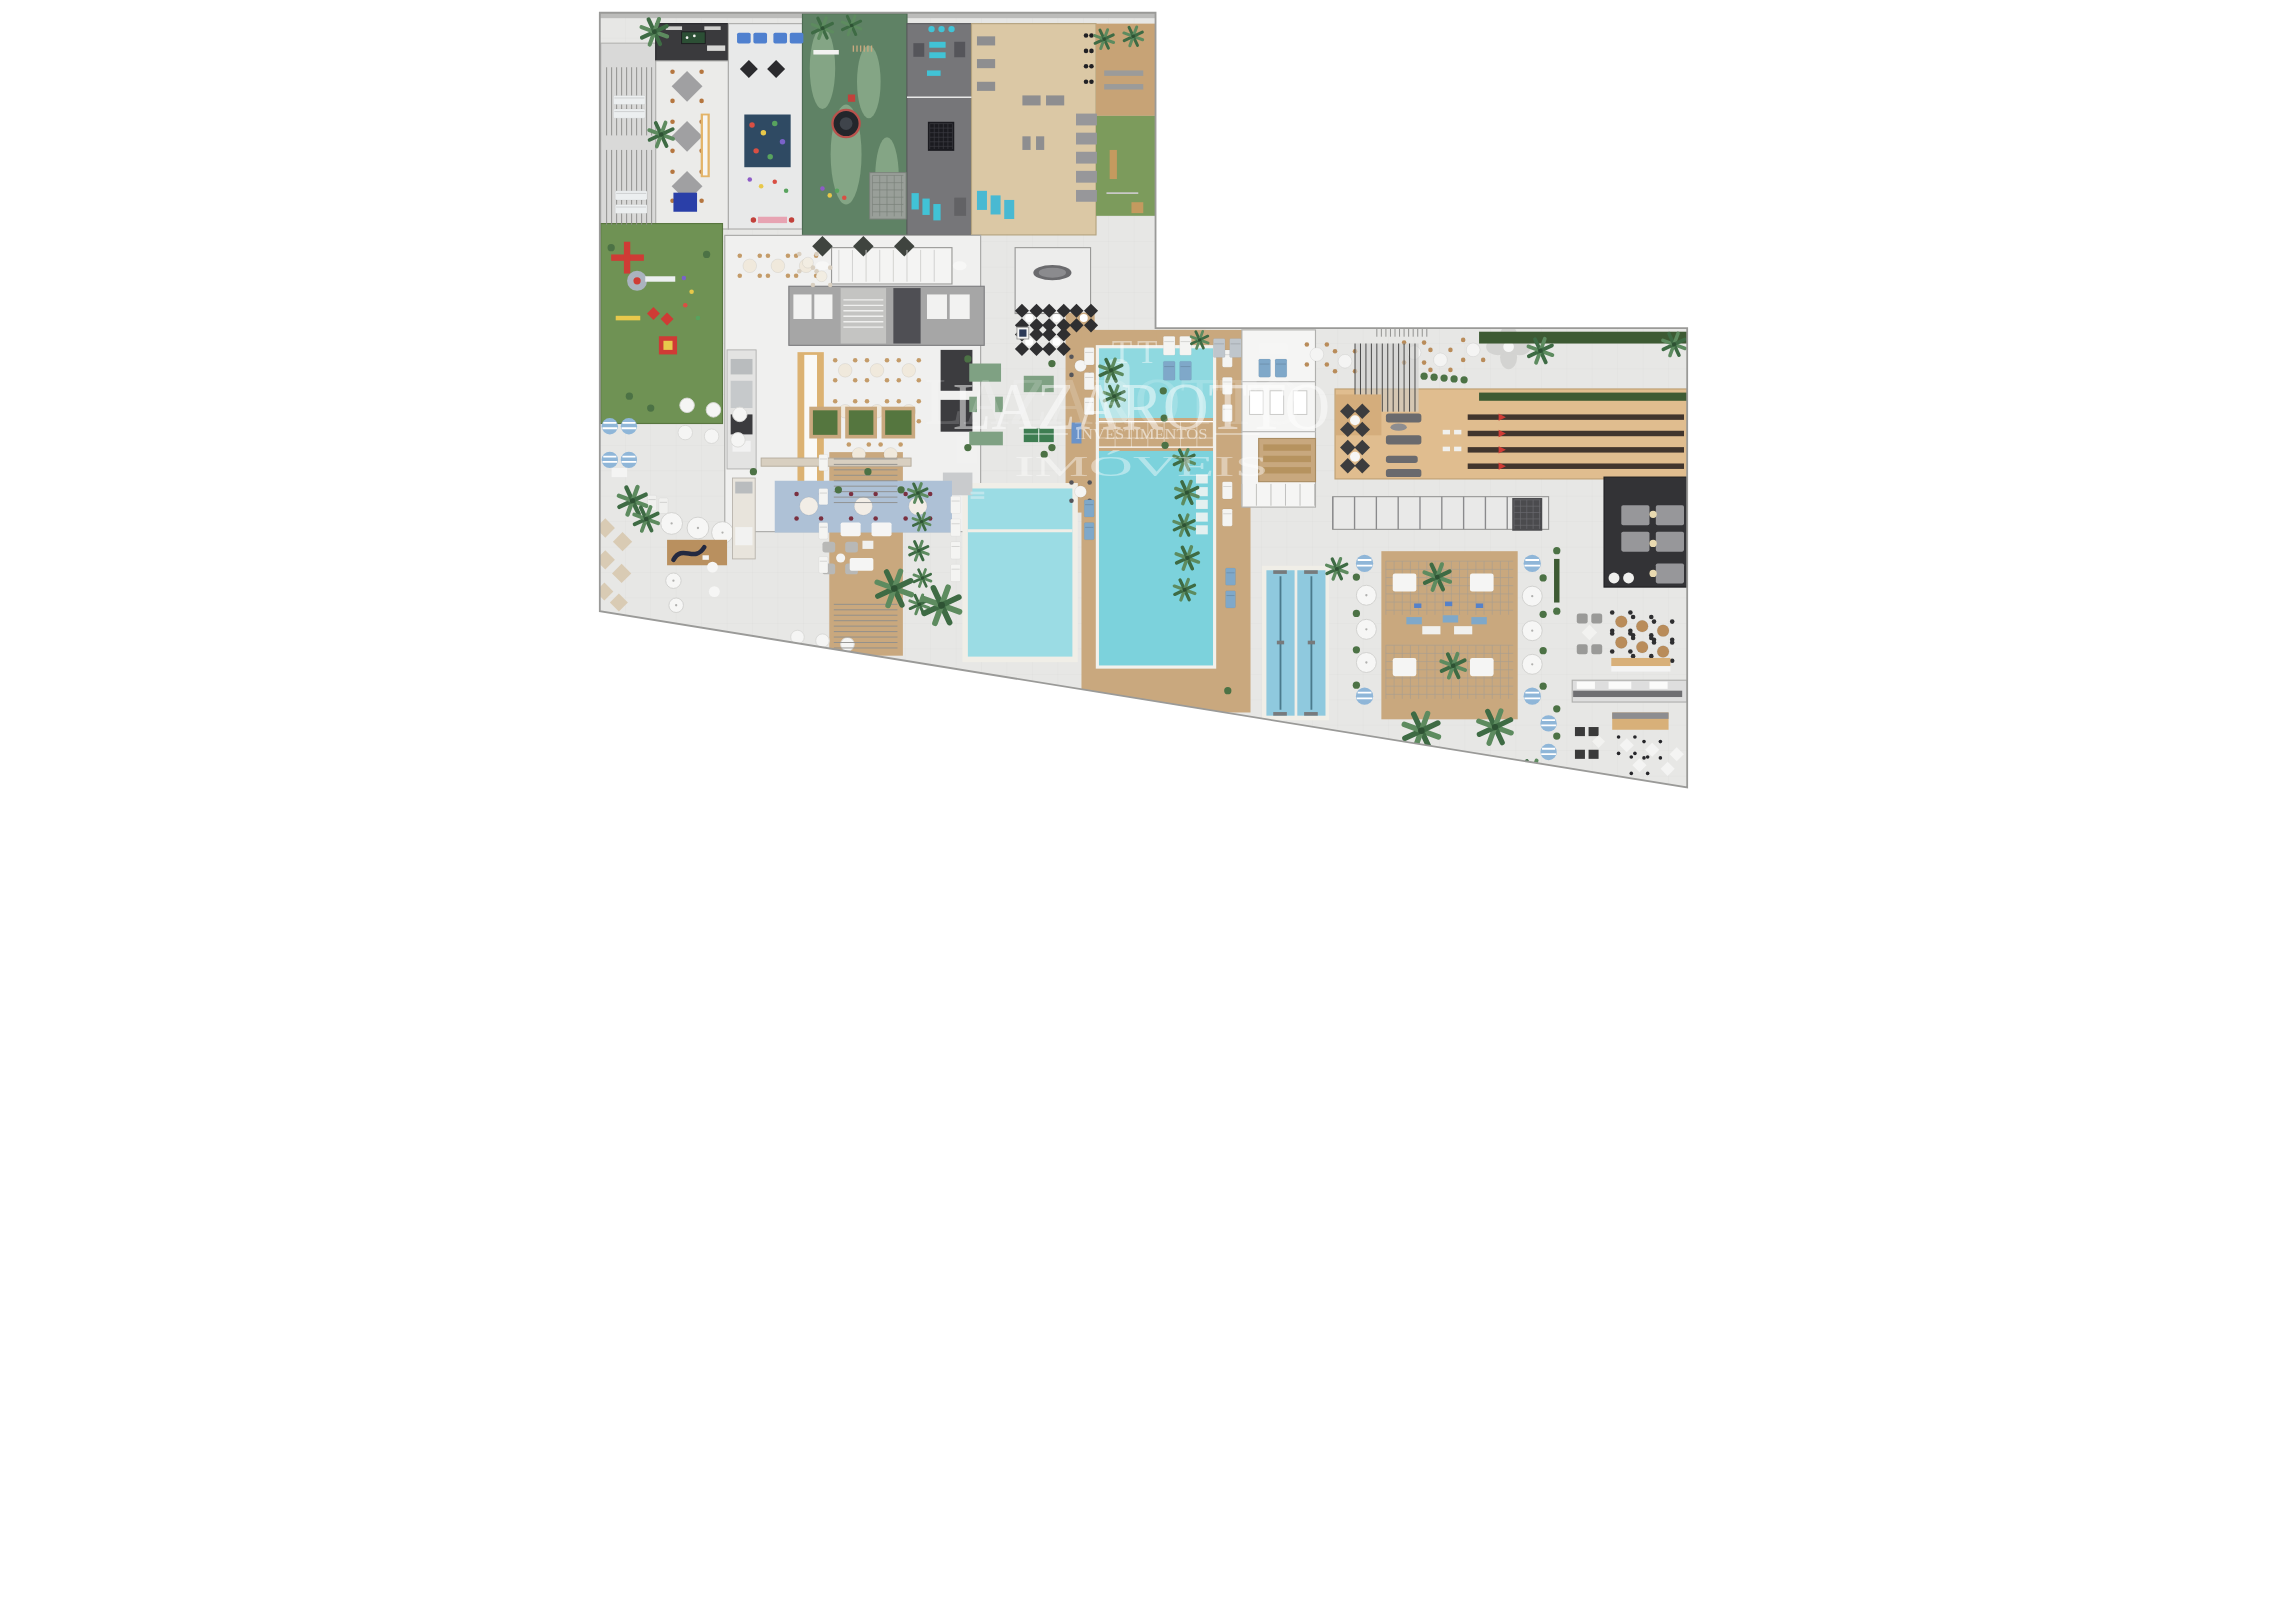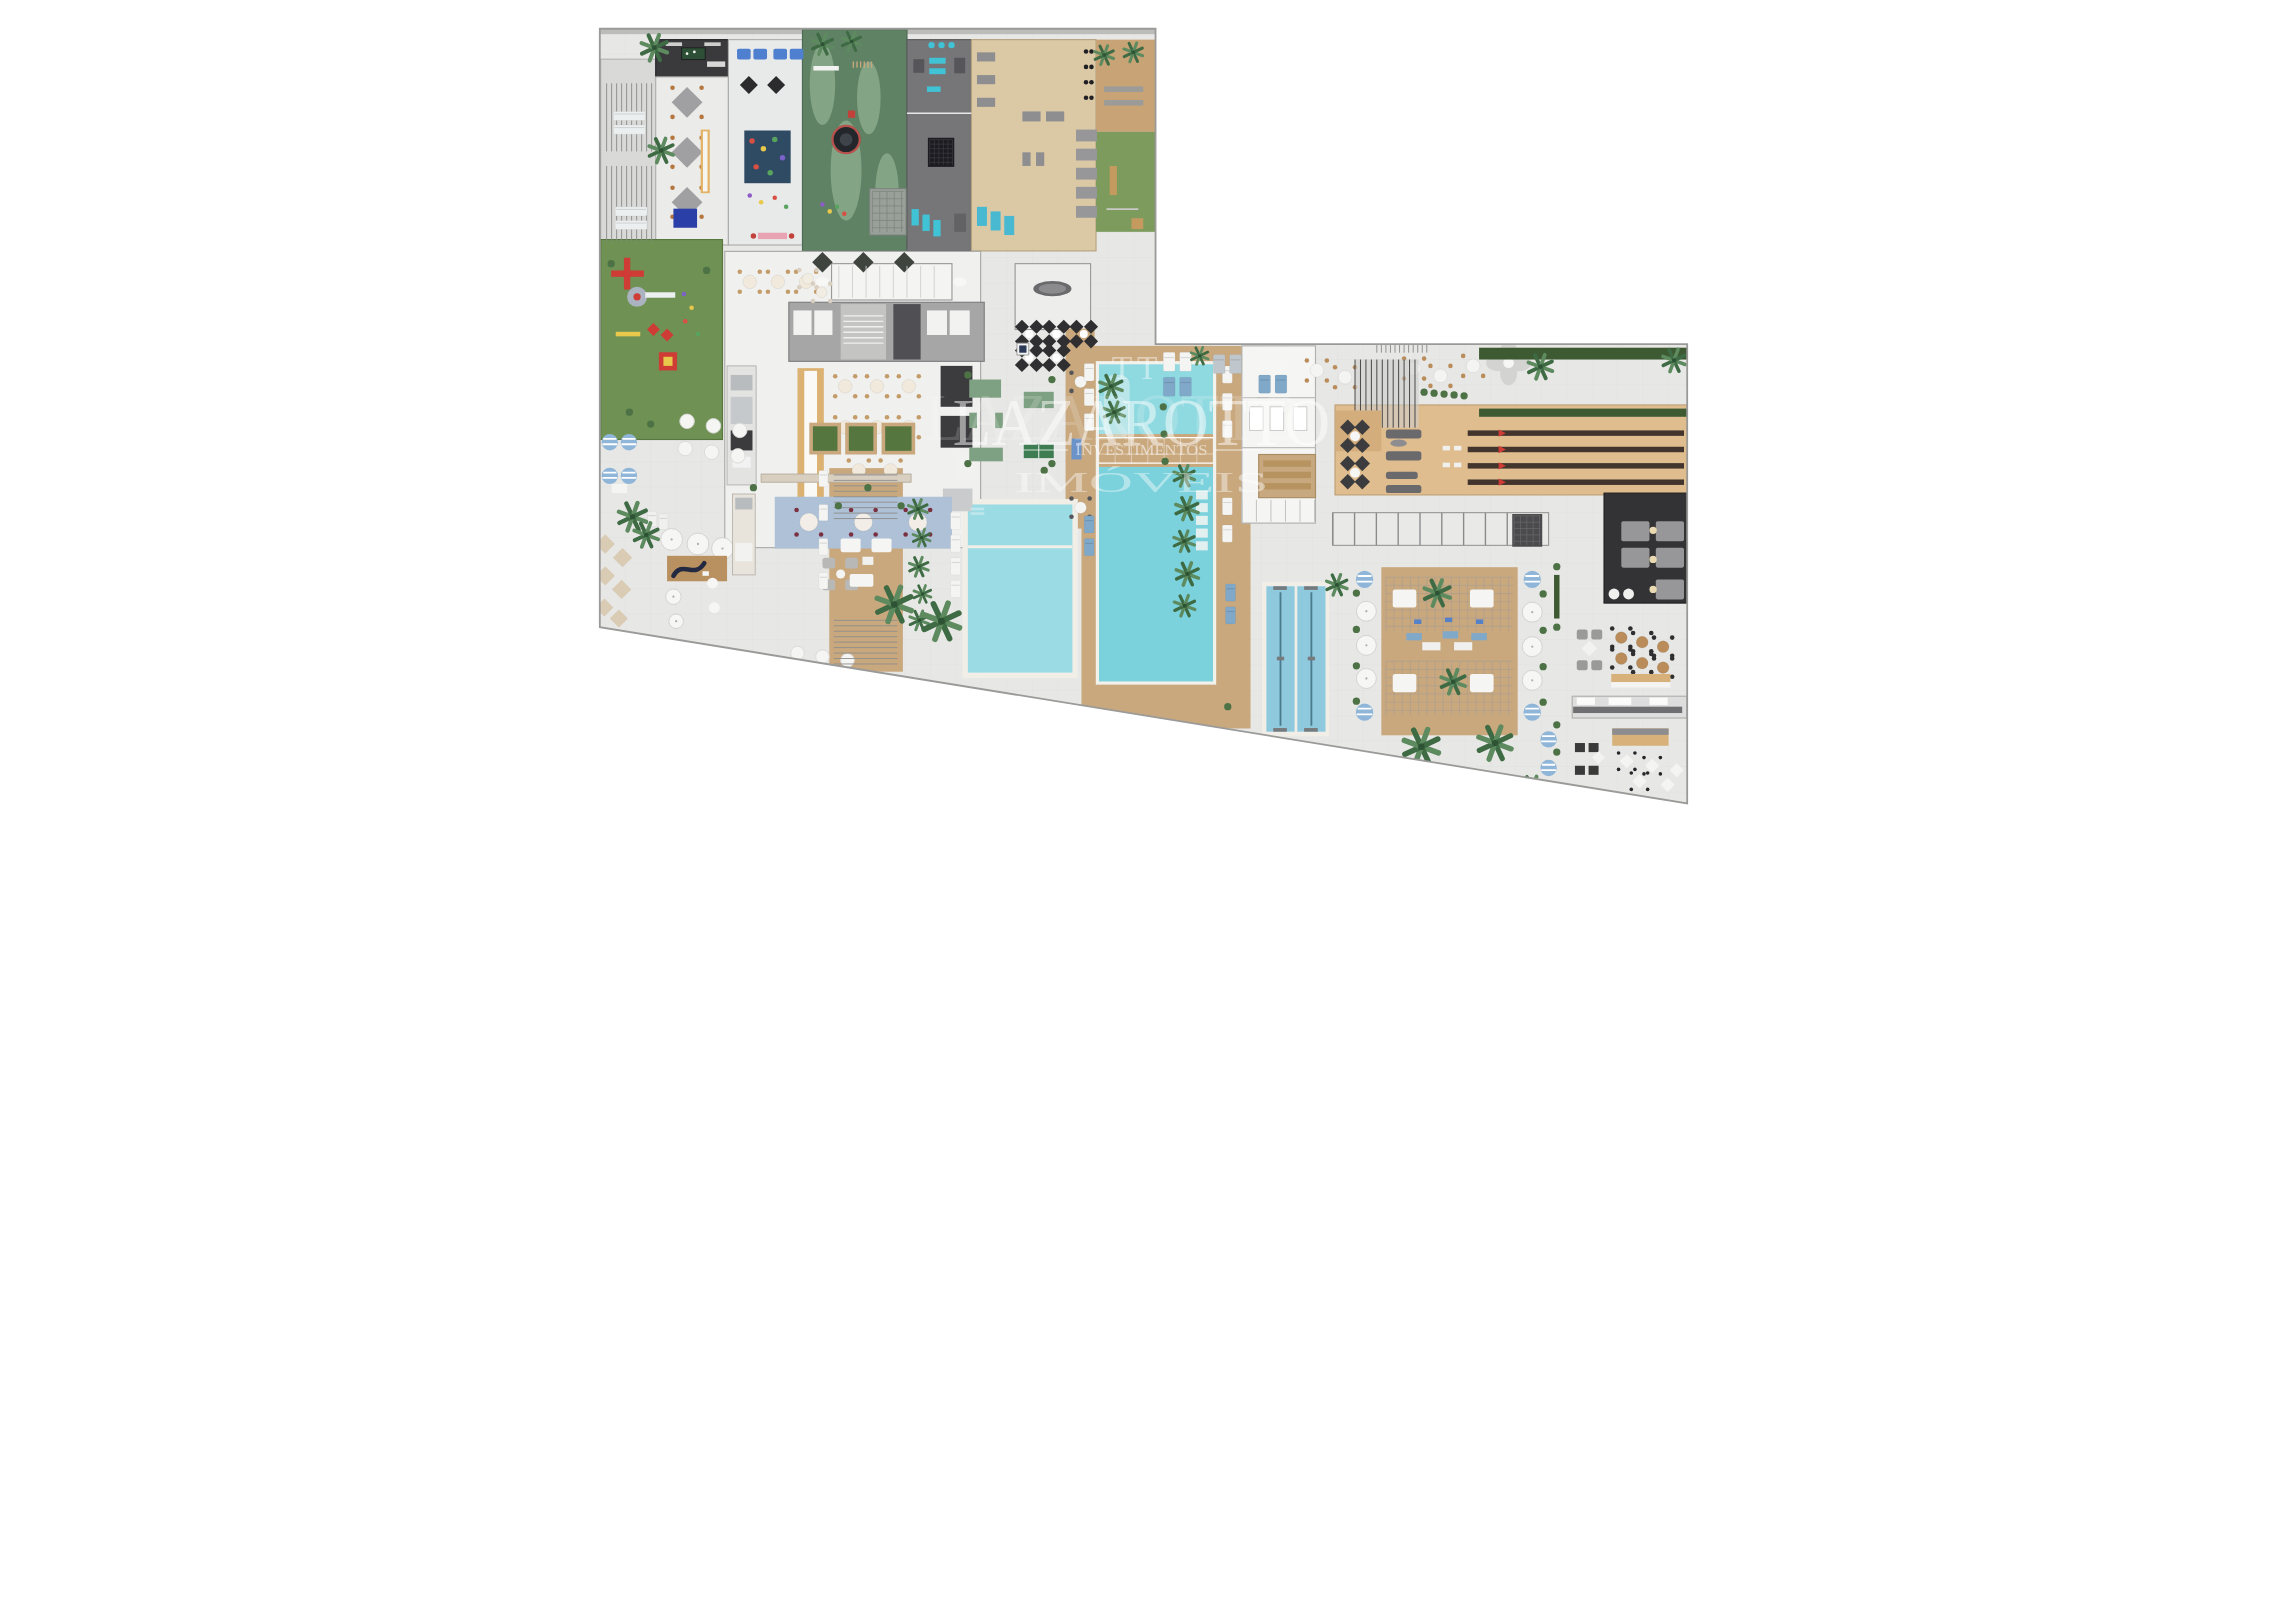--- a/index.html
+++ b/index.html
@@ -1,16 +1,16 @@
 <!DOCTYPE html>
 <html style="font-size:14.5px"><head>
 <meta charset="utf-8">
 <style>
   html,body{margin:0;padding:0;background:#ffffff;font-family:"Liberation Sans",sans-serif;}
-  .stage{width:100%;max-width:1136px;margin:16px auto;}
+  .stage{width:100%;max-width:1136px;margin:0 auto;}
   svg{display:block;width:100%;height:auto;}
   .wm{font-family:"Liberation Serif",serif;fill:#ffffff;}
 </style>
 </head>
 <body>
 
 <div class="stage">
   <svg id="plan-svg" viewBox="0 0 2500 1785" xmlns="http://www.w3.org/2000/svg" role="img">
     <defs>
       <clipPath id="planClip">

